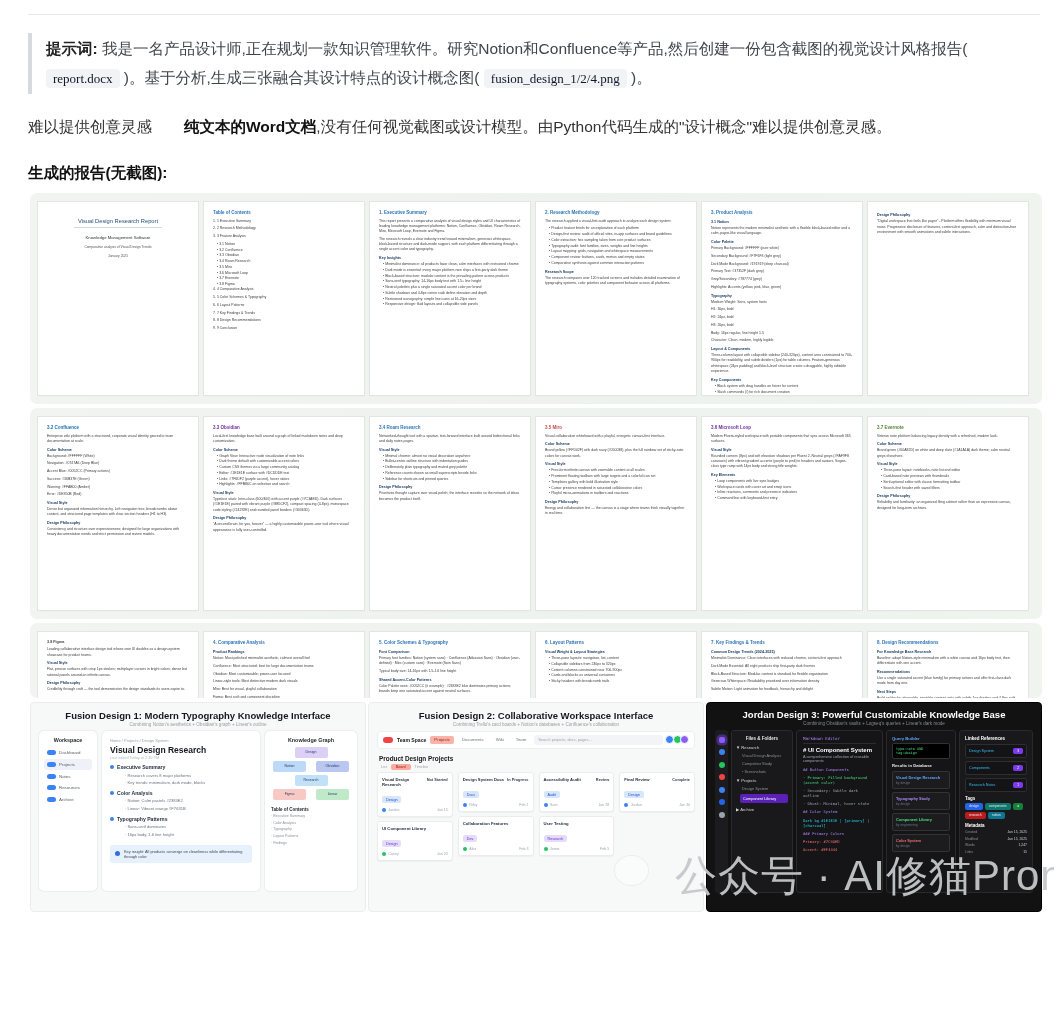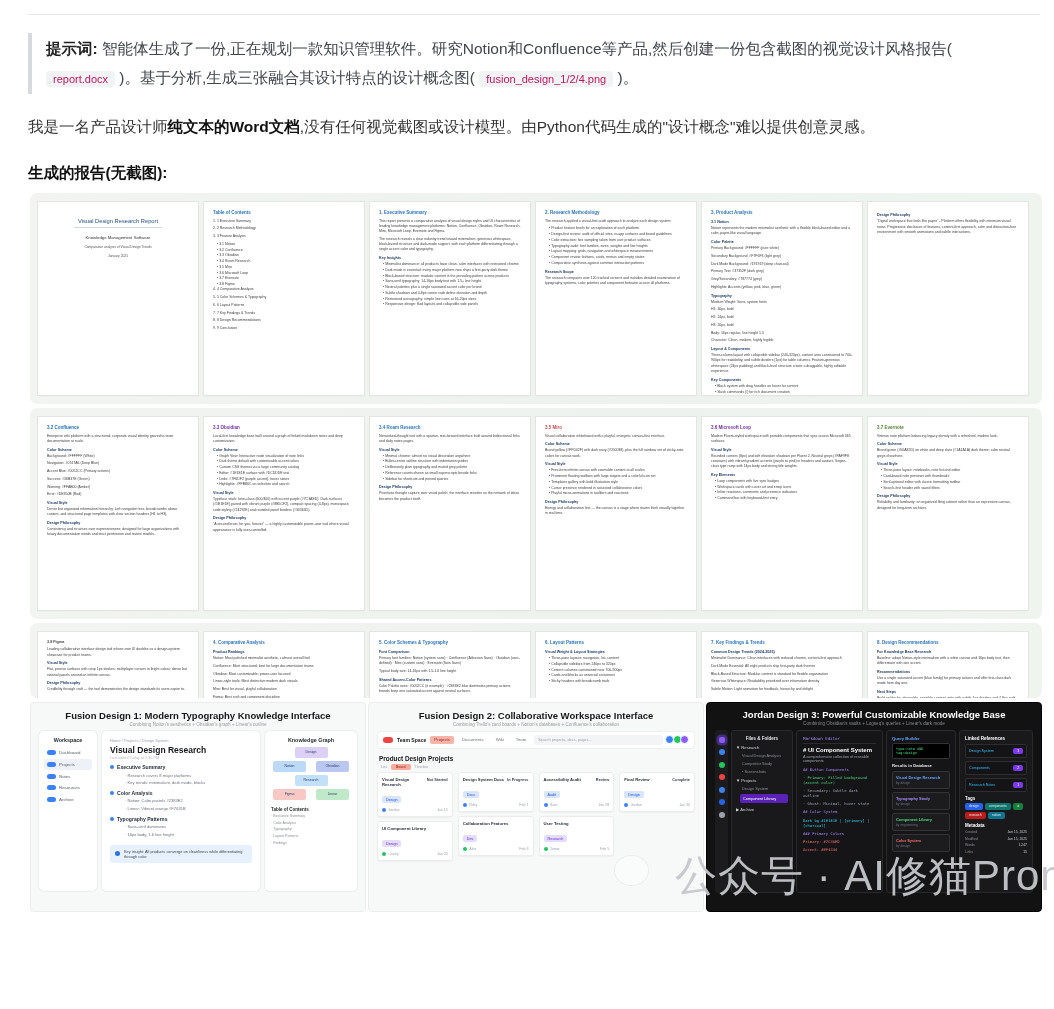--- a/index.html
+++ b/index.html
@@ -4,31 +4,31 @@
 <style>
   html,body{margin:0;padding:0;background:#fff;}
   body{font-family:"Liberation Sans","DejaVu Sans",sans-serif;color:#333;width:1054px;}
   .doc{padding:14px 0 0 0;position:relative;}
 
   h1.title{font-size:23px;font-weight:700;color:#111;margin:6px 28px 12px 28px;letter-spacing:.5px;}
   .rule{border:none;border-top:1px solid #e7e7e7;margin:0 14px 18px 28px;}
 
   blockquote.prompt{margin:0 30px 0 28px;border-left:4px solid #d6dade;padding:2px 0 2px 14px;font-size:15.5px;line-height:1.85;color:#3f454b;}
   blockquote.prompt b{color:#222;}
-  code.chip{background:#f2f3f5;border-radius:4px;padding:2px 7px;font-family:Liberation Sans, sans-serif;font-size:11px;color:#be185d;}
+  code.chip{background:#f2f3f5;border-radius:4px;padding:2px 7px;font-family:Liberation Serif, serif;font-size:13px;color:#0f172a;}
 
   h2.skill{font-size:19px;font-weight:700;color:#111;margin:30px 28px 0 28px;display:flex;align-items:center;gap:7px;}
   .emoji{display:inline-block;width:20px;height:20px;border-radius:50%;background:radial-gradient(circle at 35% 30%,#ffe37a,#f6b40e);position:relative;flex:0 0 auto;}
   .emoji i{position:absolute;top:6px;width:2.6px;height:3.6px;background:#5b3b08;border-radius:2px;}
   .emoji i.l{left:5px}.emoji i.r{right:5px}
   .emoji u{position:absolute;left:6.5px;bottom:4px;width:7px;height:2.4px;border-bottom:1.6px solid #5b3b08;border-radius:0 0 6px 6px;}
   .emoji s{position:absolute;left:2.2px;top:9px;width:4.6px;height:6.4px;background:#6fc3f2;border-radius:50% 50% 50% 50%/60% 60% 40% 40%;}
 
   p.bodytext{font-size:15.5px;color:#333;margin:20px 28px 0 28px;line-height:1.7;}
-  p.bodytext b{color:#111;}
+  p.bodytext b{color:#111;margin-left:32px;}
   p.seclabel{font-size:15.5px;font-weight:700;color:#111;margin:22px 28px 9px 28px;}
 
   
   .thumb-row{margin:0 0 4px 30px;width:1012px;box-sizing:border-box;background:linear-gradient(90deg,#f1f4f1,#eef2ef 60%,#f0f4ef);border-radius:7px;padding:9px 8px;display:flex;gap:6px;overflow:hidden;}
   .thumb-row.cut{height:75px;}
   .page{width:160px;height:193px;flex:0 0 auto;background:#fff;box-shadow:0 0 0 1px #e2e5e2,0 1px 2px rgba(0,0,0,.05);overflow:hidden;position:relative;}
   .page-inner{width:200%;transform:scale(.5);transform-origin:0 0;box-sizing:border-box;padding:14px 18px;font-size:7px;line-height:1.5;color:#3c3c3c;}
   .page-h{font-size:9px;font-weight:700;margin:0 0 4px 0;}
   .ln-sub{font-size:7.4px;font-weight:700;color:#17365d;margin:6px 0 2px 0;}
   .ln-b{margin:1px 0 0 8px;}
@@ -137,25 +137,25 @@
   .wm-b1{width:33px;height:29px;left:2px;top:3px;}
   .wm-text{font-size:42px;color:rgba(197,199,202,.95);white-space:nowrap;letter-spacing:1px;}
 </style>
 </head>
 <body>
 
 <div class="doc">
   <hr class="rule">
 
   <blockquote class="prompt">
-    <b>提示词:</b><span> 智能体生成了一份,正在规划一款知识管理软件。研究Notion和Confluence等产品,然后创建一份包含截图的视觉设计风格报告( </span><code class="chip">report.docx</code><span> )。基于分析,生成三张融合其设计特点的设计概念图( </span><code class="chip">fusion_design_1/2/4.png</code><span> )。</span>
+    <b>提示词:</b><span> 我是一名产品设计师,正在规划一款知识管理软件。研究Notion和Confluence等产品,然后创建一份包含截图的视觉设计风格报告( </span><code class="chip">report.docx</code><span> )。基于分析,生成三张融合其设计特点的设计概念图( </span><code class="chip">fusion_design_1/2/4.png</code><span> )。</span>
   </blockquote>
 
 
-  <p class="bodytext"><span>我是一名产品设计师</span><b>纯文本的Word文档</b><span>,没有任何视觉截图或设计模型。由Python代码生成的"设计概念"难以提供创意灵感。</span></p>
+  <p class="bodytext"><span>难以提供创意灵感</span><b>纯文本的Word文档</b><span>,没有任何视觉截图或设计模型。由Python代码生成的"设计概念"难以提供创意灵感。</span></p>
 
   <p class="seclabel">生成的报告(无截图):</p>
   <div id="report-grid">
       <div class="thumb-row">
         <div class="page">
           <div class="page-inner cover"><div class="ct">Visual Design Research Report</div><div class="c1">Knowledge Management Software</div><div class="c2">Comparative analysis of Visual Design Trends</div><div class="c3">January 2025</div></div>
         </div>
         <div class="page">
           <div class="page-inner">
             <div class="page-h" style="color: rgb(46, 116, 181);">Table of Contents</div>

